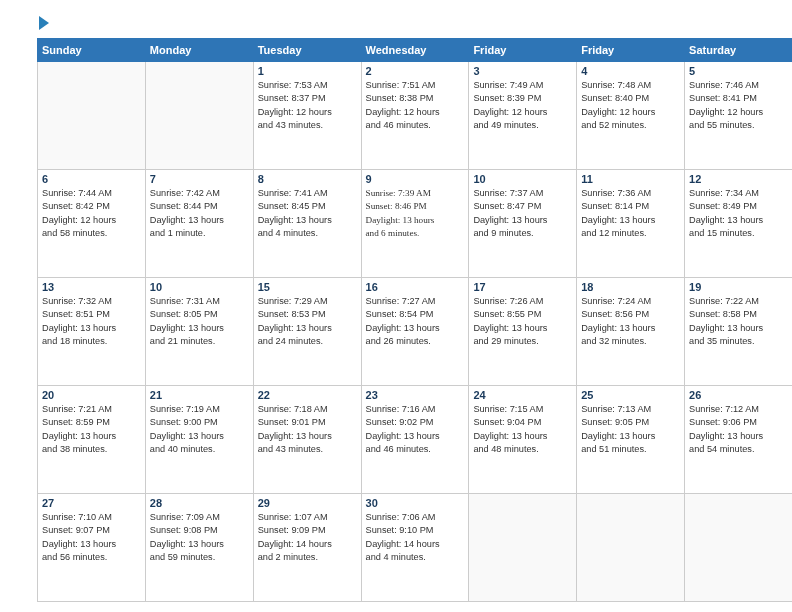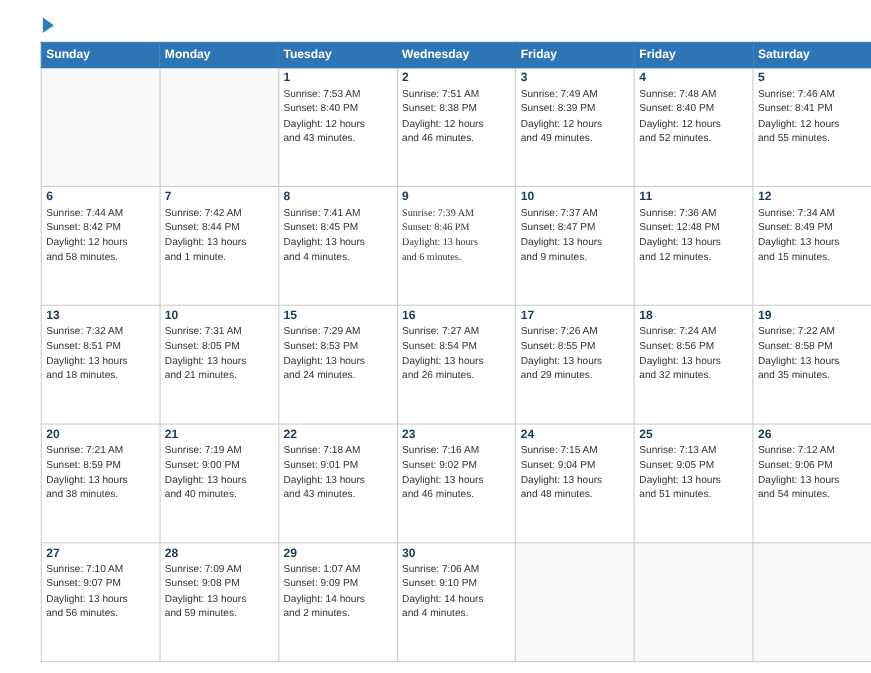--- a/index.html
+++ b/index.html
@@ -134,21 +134,21 @@
           <th>Saturday</th>
         </tr>
     </thead>
     <tbody id="calendar-body">
     <tr>
           <td class="empty"></td>
           <td class="empty"></td>
           <td>
             <div class="day-number">1</div>
             <div class="day-info" style="white-space: pre-line;">Sunrise: 7:53 AM
-Sunset: 8:40 PM
+Sunset: 8:37 PM
 Daylight: 12 hours
 and 43 minutes.</div>
           </td>
           <td>
             <div class="day-number">2</div>
             <div class="day-info" style="white-space: pre-line;">Sunrise: 7:51 AM
 Sunset: 8:38 PM
 Daylight: 12 hours
 and 46 minutes.</div>
           </td>
@@ -206,21 +206,21 @@
           <td>
             <div class="day-number">10</div>
             <div class="day-info" style="white-space: pre-line;">Sunrise: 7:37 AM
 Sunset: 8:47 PM
 Daylight: 13 hours
 and 9 minutes.</div>
           </td>
           <td>
             <div class="day-number">11</div>
             <div class="day-info" style="white-space: pre-line;">Sunrise: 7:36 AM
-Sunset: 12:48 PM
+Sunset: 8:14 PM
 Daylight: 13 hours
 and 12 minutes.</div>
           </td>
           <td>
             <div class="day-number">12</div>
             <div class="day-info" style="white-space: pre-line;">Sunrise: 7:34 AM
 Sunset: 8:49 PM
 Daylight: 13 hours
 and 15 minutes.</div>
           </td>

